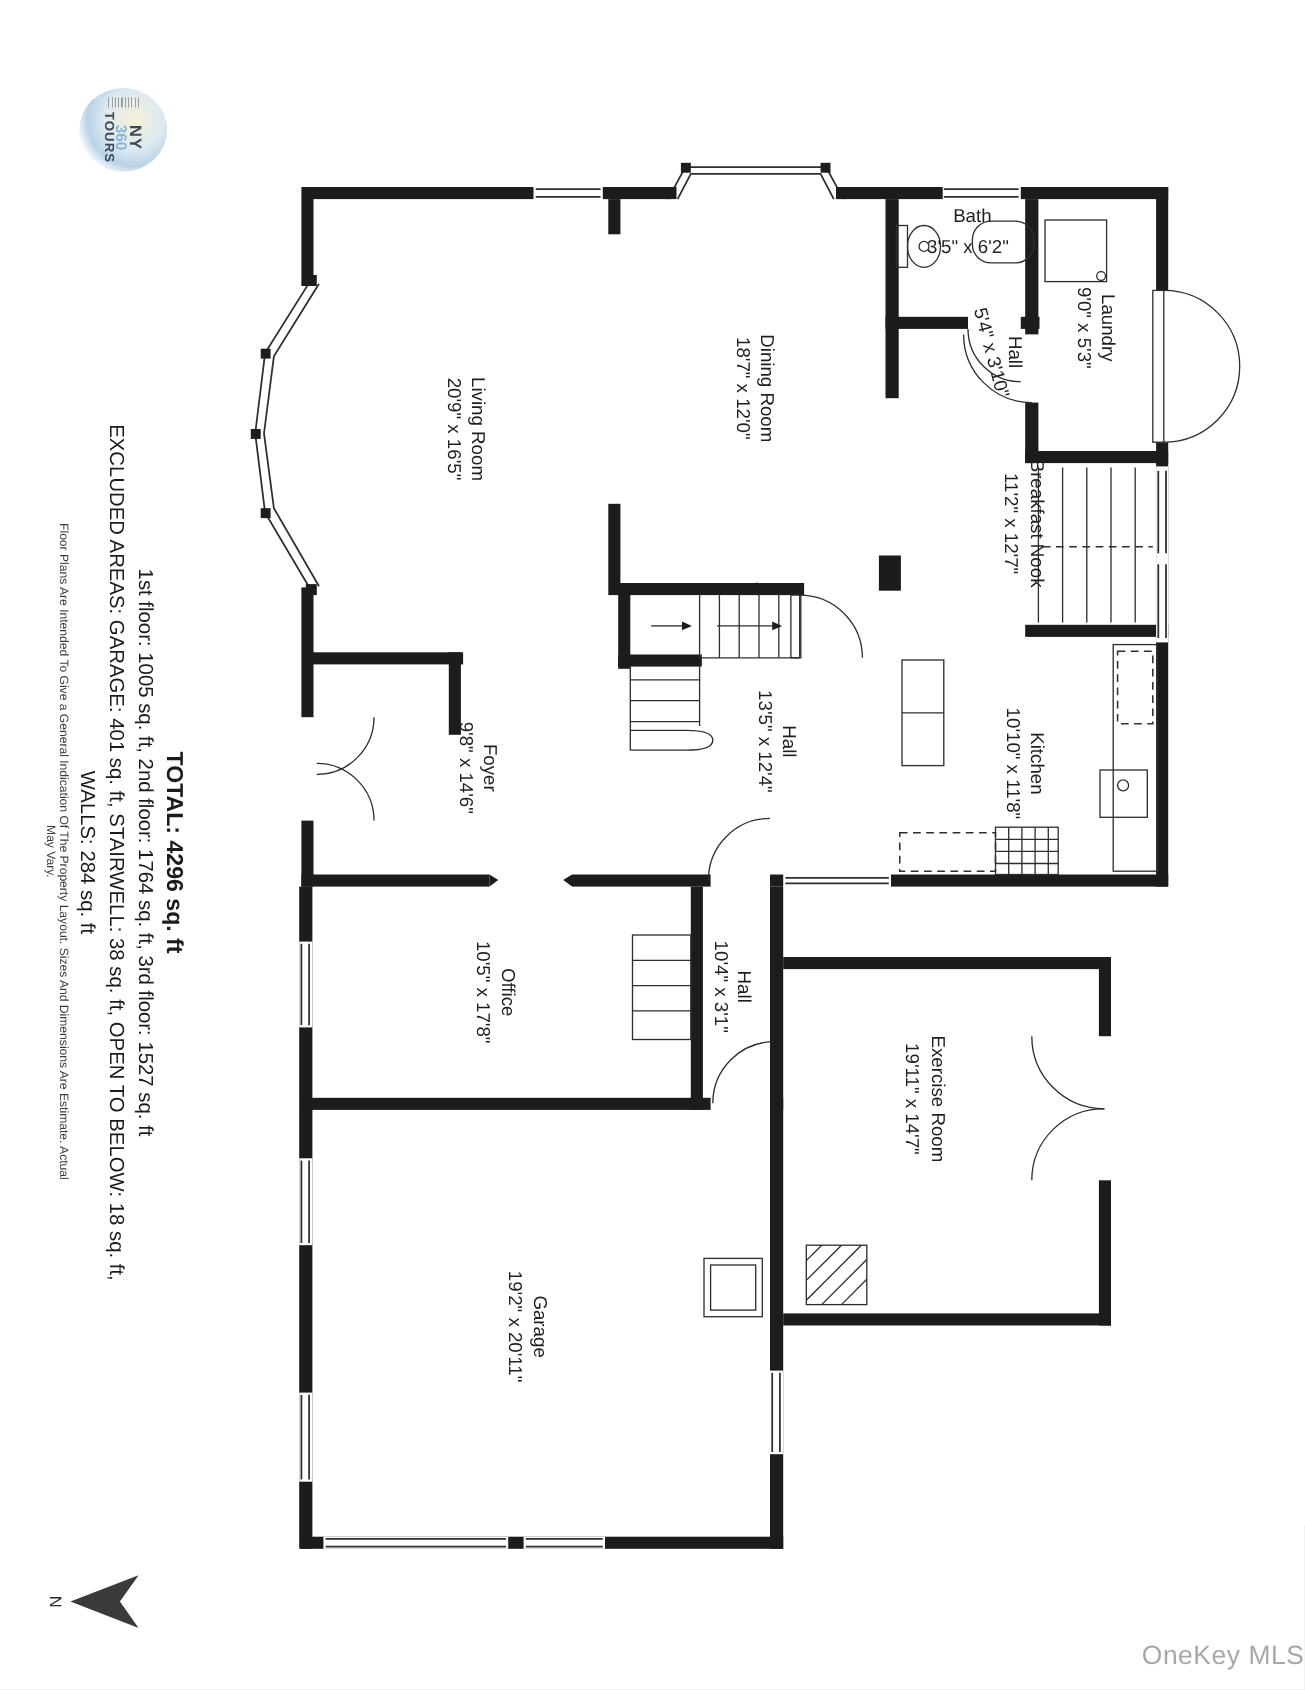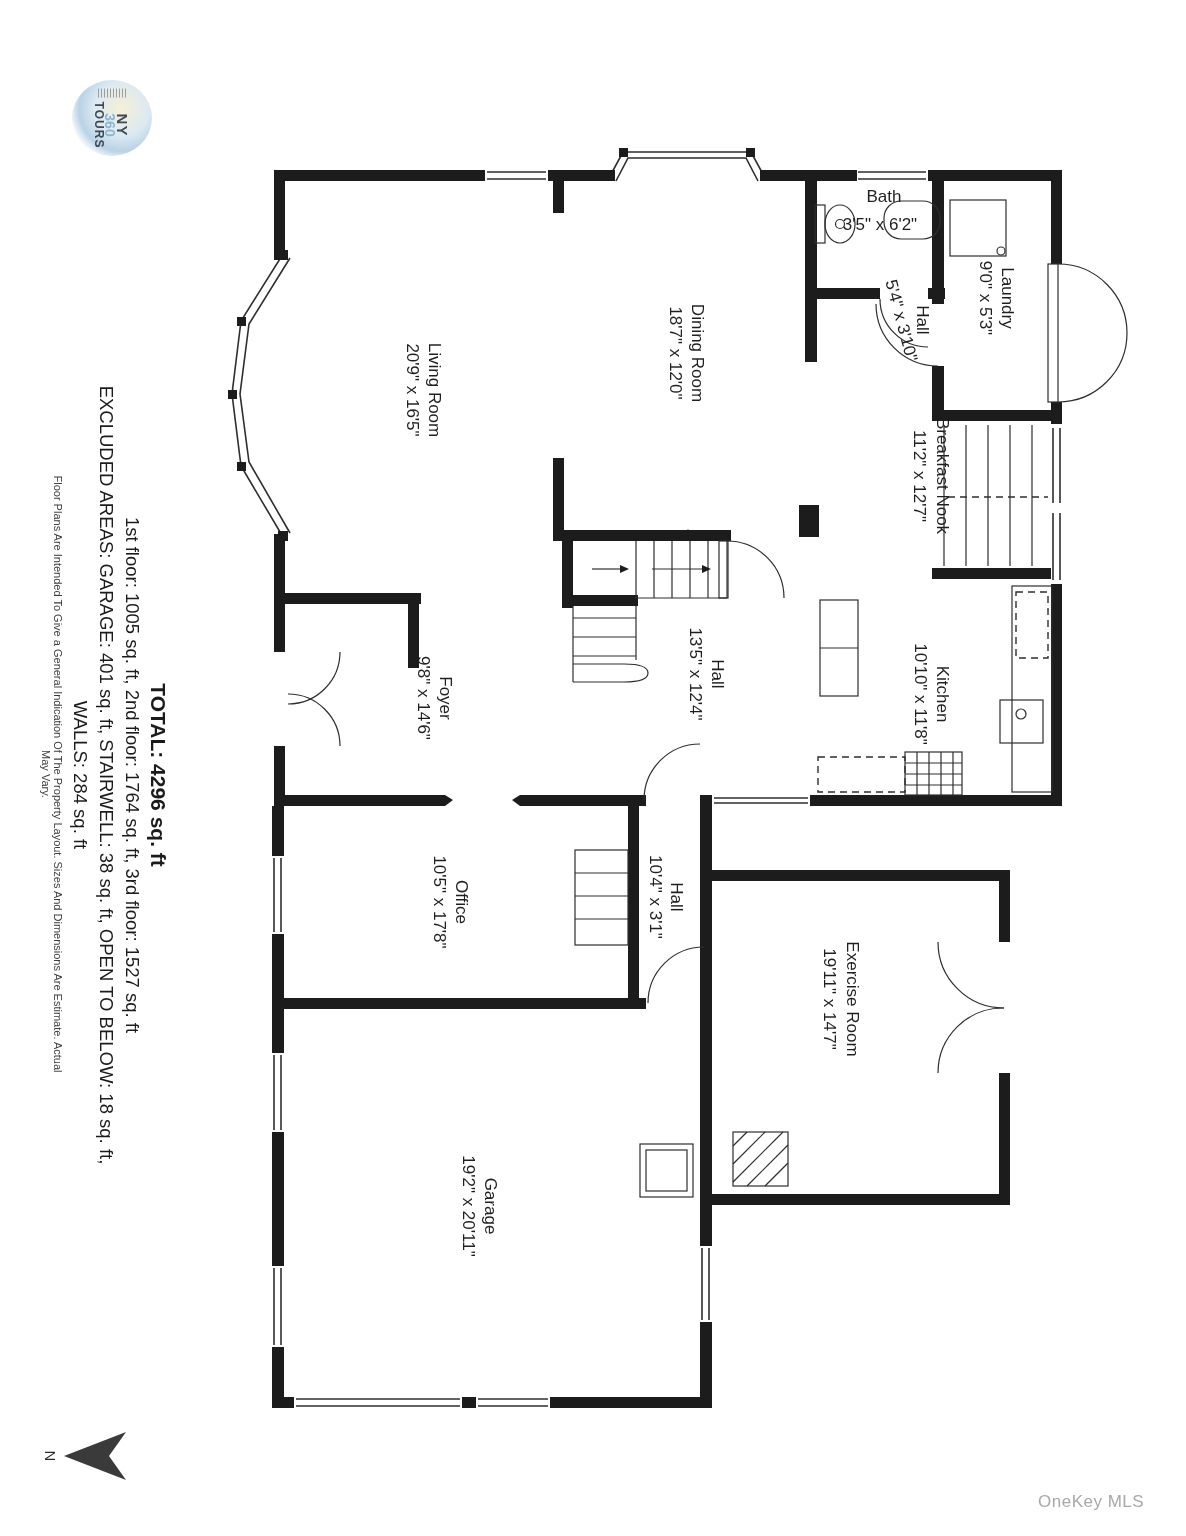--- a/index.html
+++ b/index.html
@@ -24,21 +24,21 @@
   .logo{position:absolute;left:72px;top:80px;width:80px;height:76px;border-radius:50%;
         background:radial-gradient(circle at 62% 38%, #f6f0d6 0%, #dce9f2 40%, #b9d2e6 62%, #ffffff 78%);
         display:flex;align-items:center;justify-content:center;}
   .logo-rot{transform:rotate(90deg);display:flex;align-items:center;gap:4px;}
   .logo-fineprint{width:9px;height:30px;
         background:repeating-linear-gradient(#8a8a8a 0 1px, transparent 1px 3px);opacity:.8;}
   .logo-stack{display:flex;flex-direction:column;align-items:center;line-height:1;}
   .logo-ny{font-size:15px;font-weight:bold;color:#3d4a56;letter-spacing:1px;}
   .logo-360{font-size:14px;color:#8ab6d8;font-weight:bold;margin:-2px 0;}
   .logo-tours{font-size:12px;font-weight:bold;color:#3d4a56;letter-spacing:1px;}
-  .watermark{position:absolute;left:1038px;top:1492px;font-size:17px;color:#a8a8a8;letter-spacing:.5px;}
+  .watermark{position:absolute;left:1038px;top:1492px;font-size:24px;color:#a8a8a8;letter-spacing:.5px;}
 </style>
 </head>
 <body>
 
 <div class="page">
 
   <div class="logo">
     <div class="logo-rot">
       <div class="logo-fineprint"></div>
       <div class="logo-stack">

